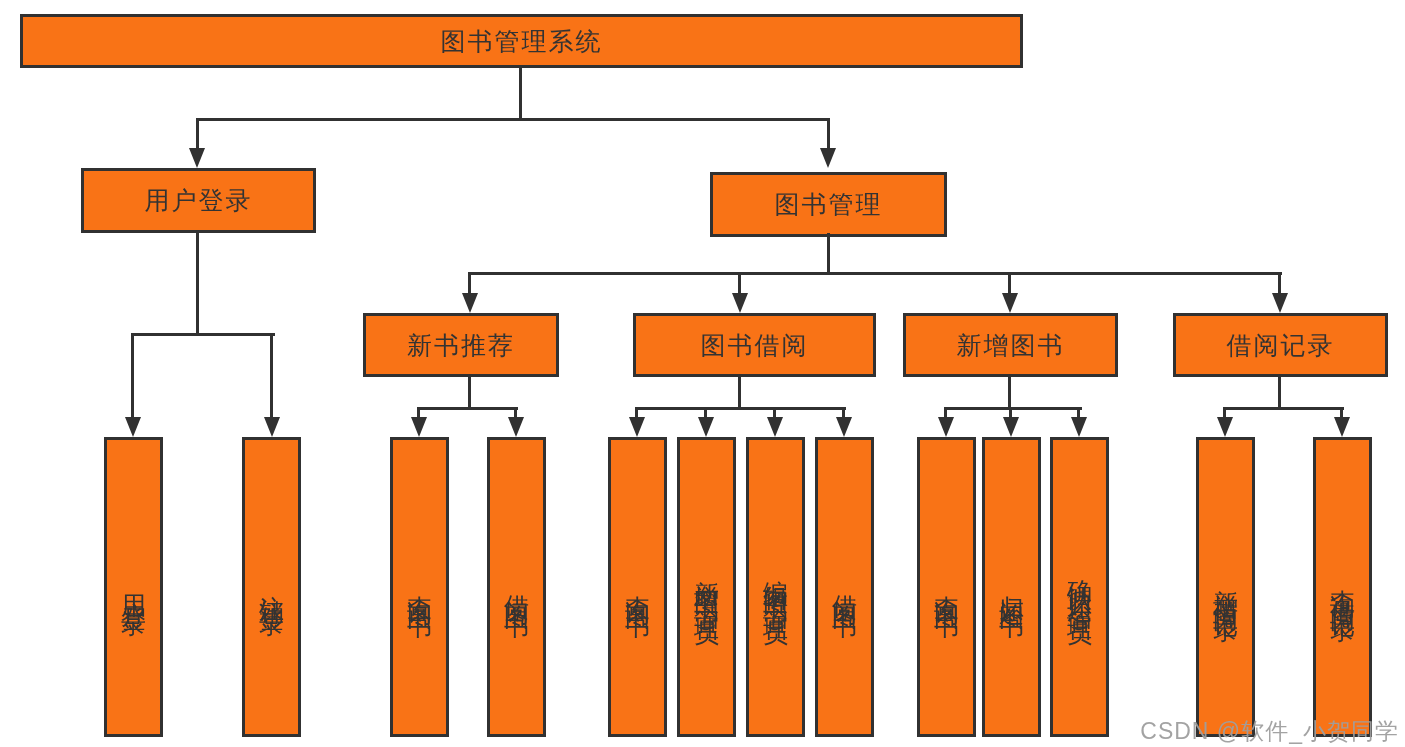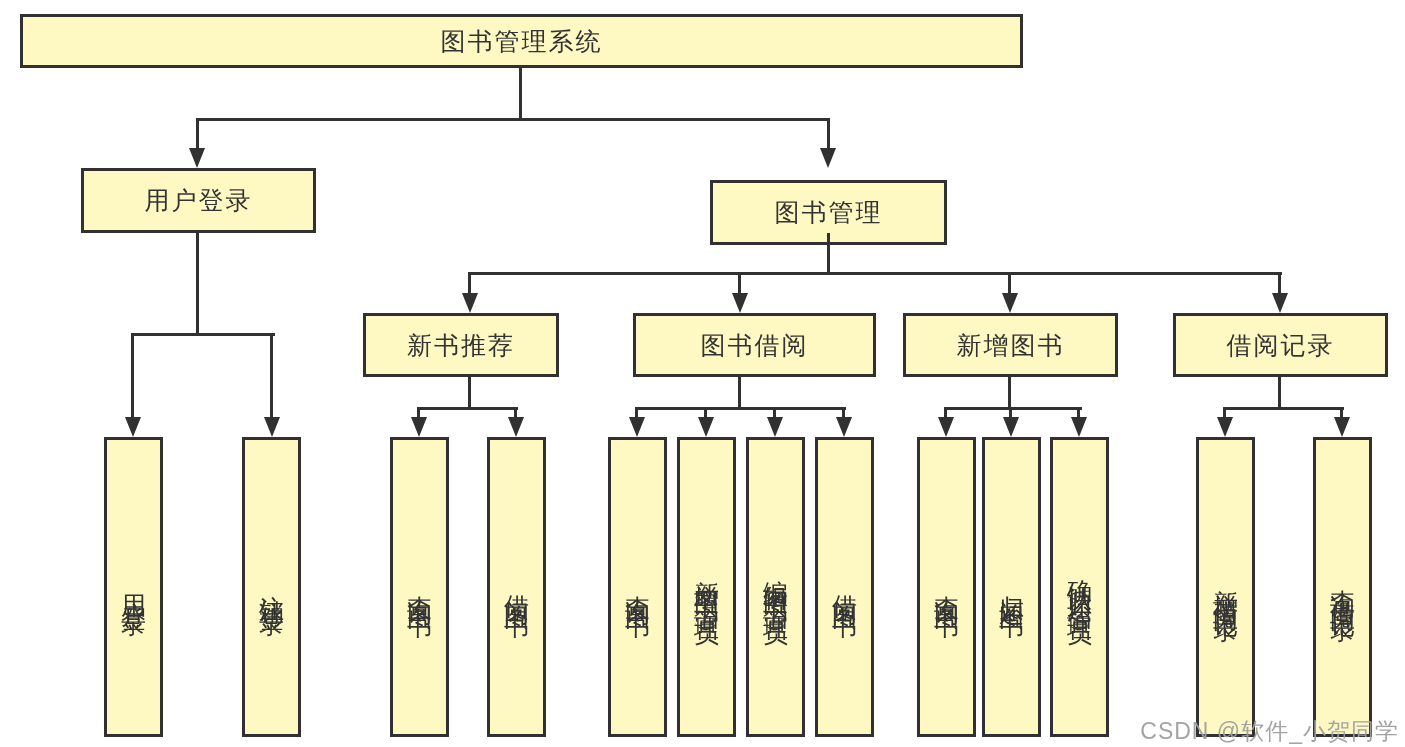--- a/index.html
+++ b/index.html
@@ -12,21 +12,21 @@
     position: relative;
     width: 1405px;
     height: 747px;
     background: #ffffff;
     overflow: hidden;
   }
   .box {
     position: absolute;
     box-sizing: border-box;
     border: 3px solid #313131;
-    background: #fef9c3;
+    background: #f97316;
     color: #333333;
     display: flex;
     align-items: center;
     justify-content: center;
     text-align: center;
   }
   .h-label { font-size: 25px; letter-spacing: 2px; white-space: nowrap; }
   .v-label {
     writing-mode: vertical-rl;
     text-orientation: mixed;
@@ -66,21 +66,21 @@
   <div class="vl" style="left:519px; top:68px; height:53px;"></div>
   <div class="hl" style="left:196px; top:118px; width:634px;"></div>
   <div class="vl" style="left:196px; top:118px; height:30px;"></div>
   <div class="arrow" style="left:189px; top:148px;"></div>
   <div class="vl" style="left:827px; top:118px; height:30px;"></div>
   <div class="arrow" style="left:820px; top:148px;"></div>
 
   <div class="box h-label" style="left:81px; top:168px; width:235px; height:65px;">
     <span>用户登录</span>
   </div>
-  <div class="box h-label" style="left:710px; top:180px; width:237px; height:65px;">
+  <div class="box h-label" style="left:710px; top:172px; width:237px; height:65px;">
     <span>图书管理</span>
   </div>
 
   <div class="vl" style="left:196px; top:233px; height:103px;"></div>
   <div class="hl" style="left:131px; top:333px; width:144px;"></div>
   <div class="vl" style="left:131px; top:333px; height:84px;"></div>
   <div class="arrow" style="left:125px; top:417px;"></div>
   <div class="vl" style="left:270px; top:333px; height:84px;"></div>
   <div class="arrow" style="left:264px; top:417px;"></div>
 

